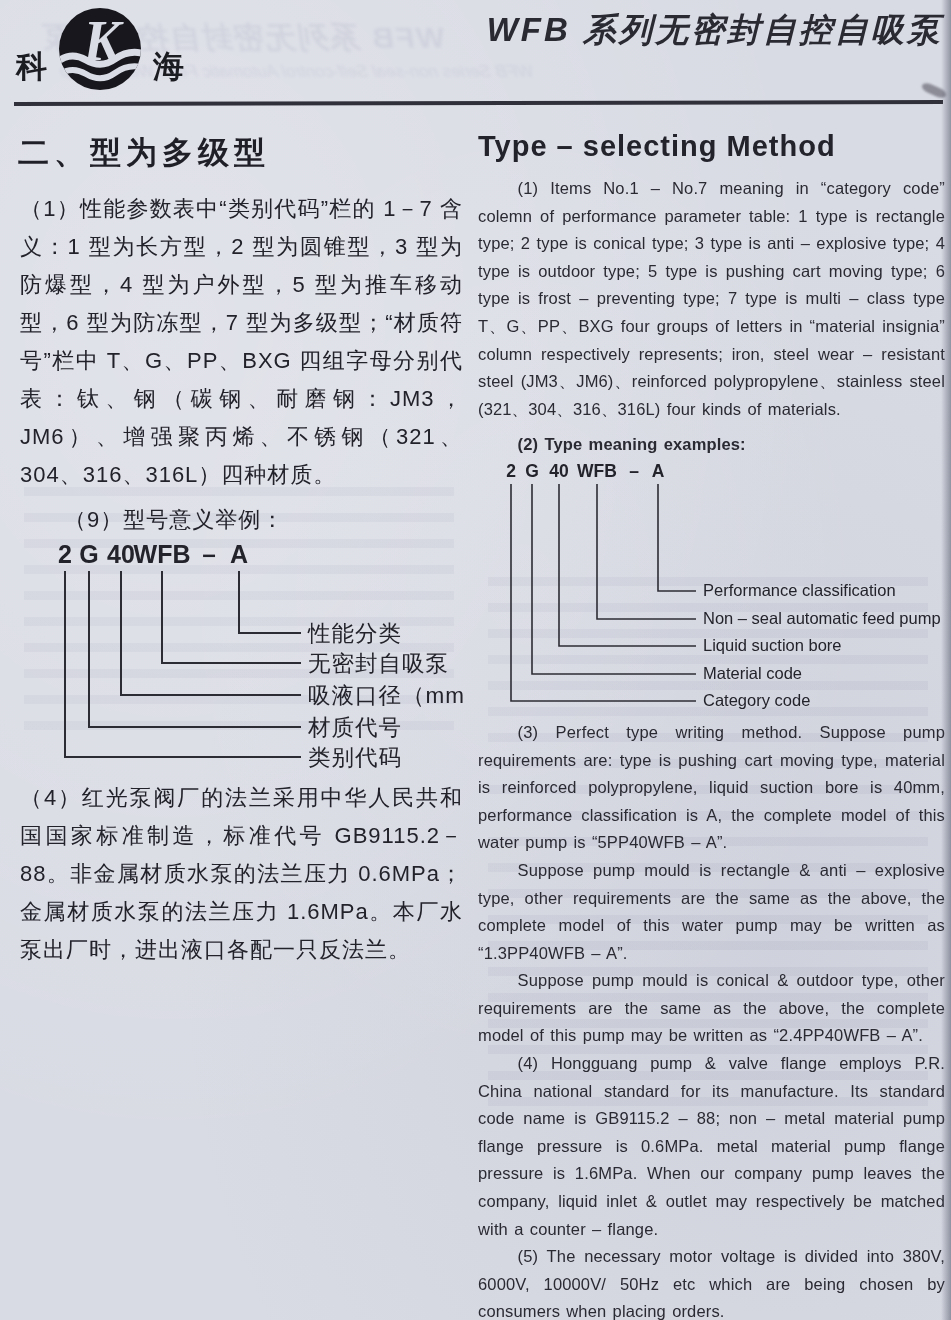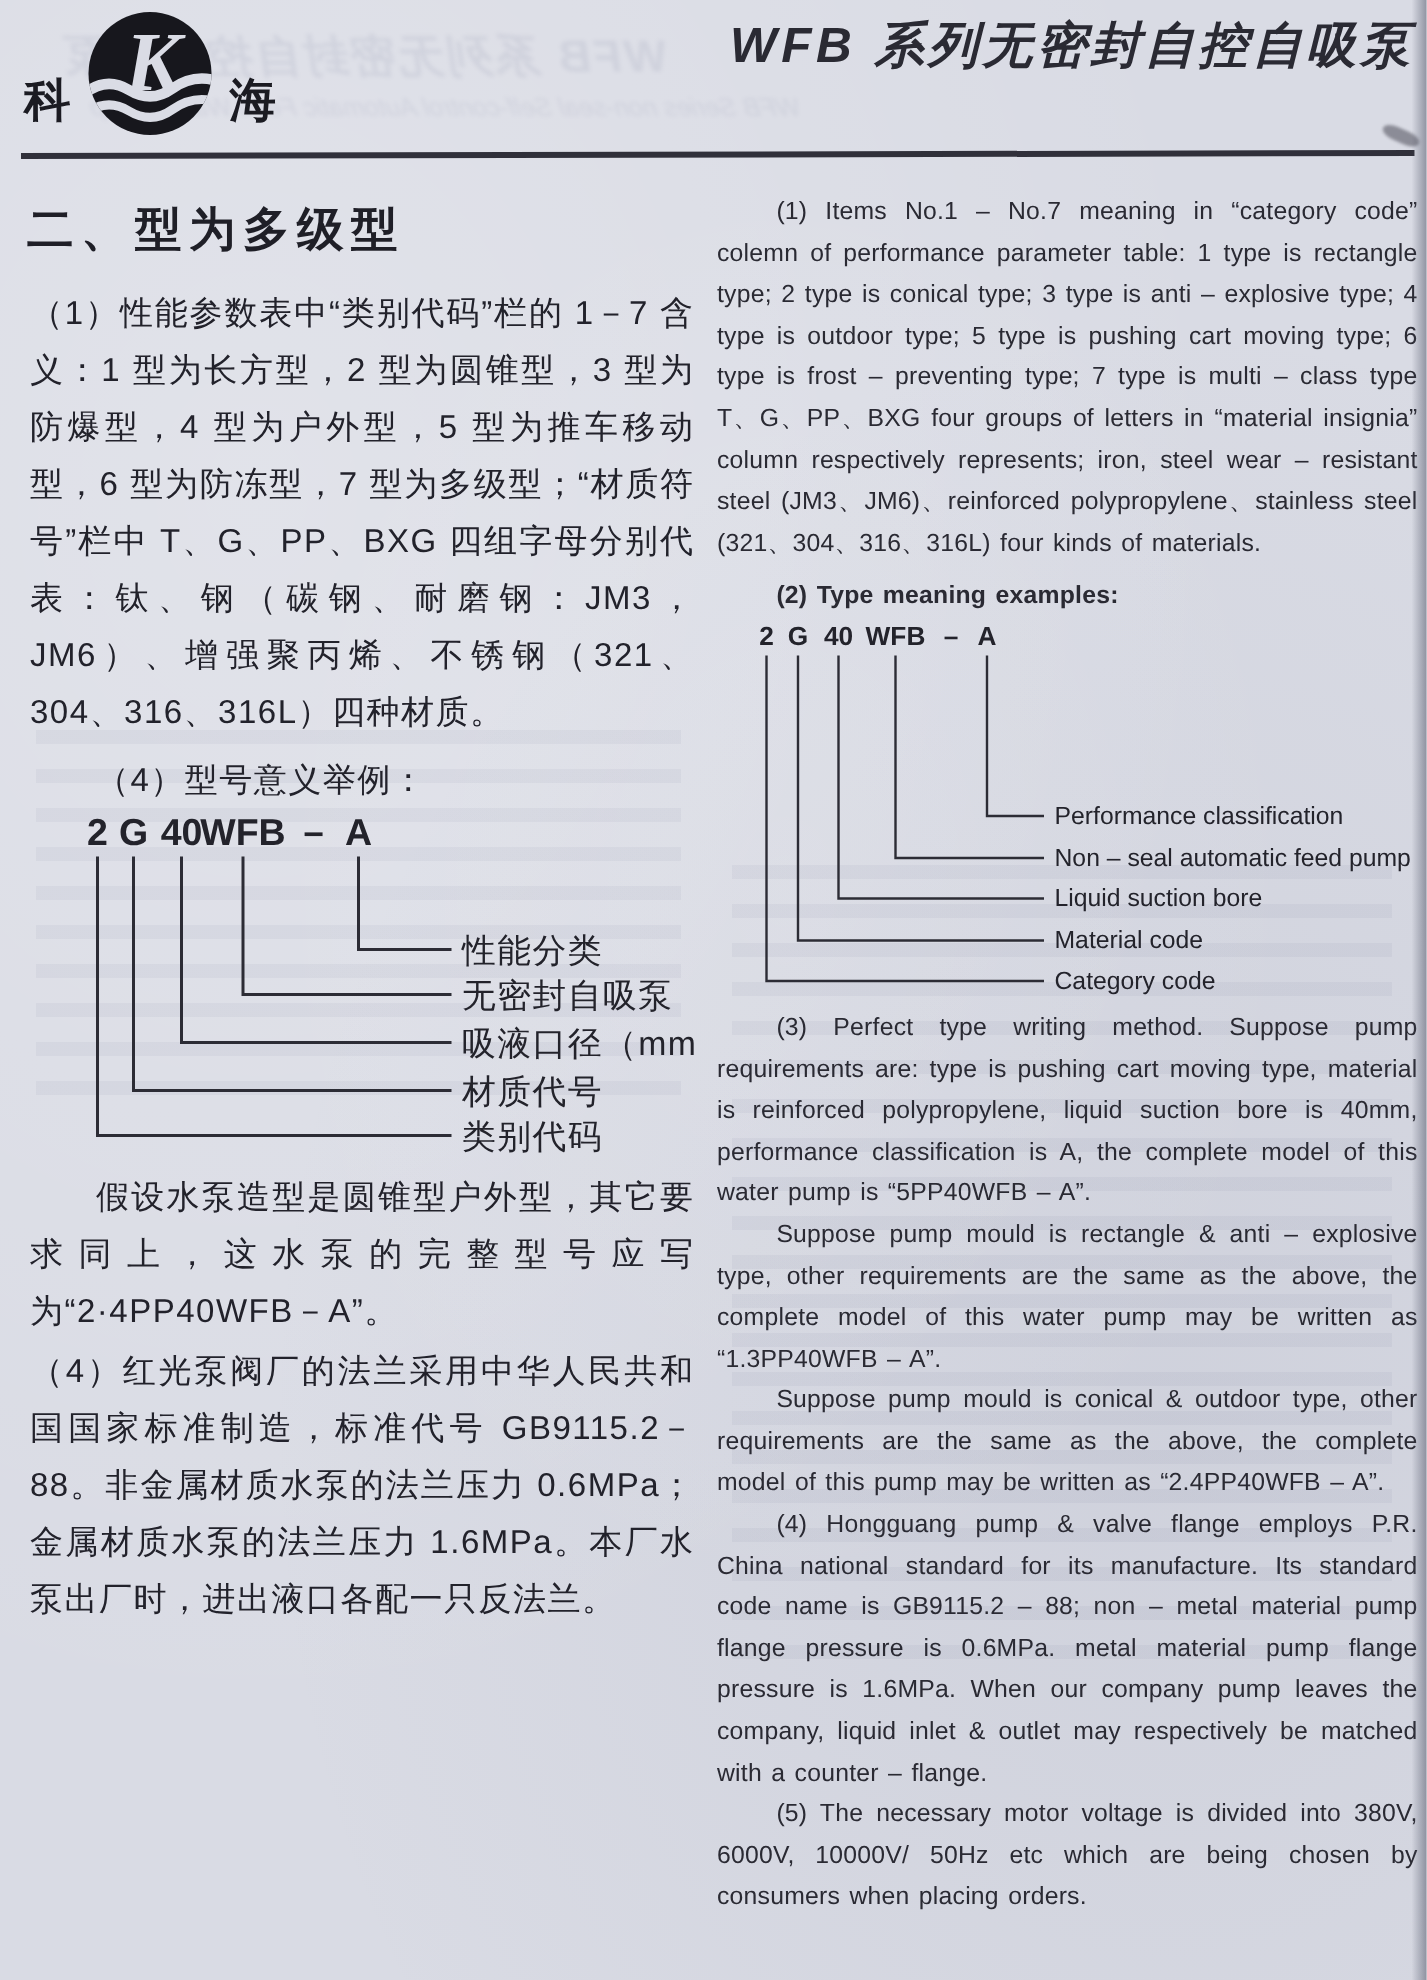--- a/index.html
+++ b/index.html
@@ -90,21 +90,21 @@
     </div>
     <div class="titles">
       <div class="title-cn">WFB 系列无密封自控自吸泵</div>
     </div>
   </div>
   <div class="rule"></div>
 
   <section class="col col-cn">
     <h2 class="cn-heading">二、型为多级型</h2>
     <p class="cn">（1）性能参数表中“类别代码”栏的 1－7 含义：1 型为长方型，2 型为圆锥型，3 型为防爆型，4 型为户外型，5 型为推车移动型，6 型为防冻型，7 型为多级型；“材质符号”栏中 T、G、PP、BXG 四组字母分别代表：钛、钢（碳钢、耐磨钢：JM3，JM6）、增强聚丙烯、不锈钢（321、304、316、316L）四种材质。</p>
-    <p class="cn ind-cn" style="margin-top:7px;">（4）型号意义举例：</p>
+    <p class="cn ind-cn" style="margin-top:7px;">（9）型号意义举例：</p>
 
     <svg class="diagram" width="447" height="236" viewBox="0 0 447 236">
       <g class="code" font-size="25" font-family="Liberation Sans, sans-serif" text-anchor="middle">
         <text x="47" y="22">2</text>
         <text x="71" y="22">G</text>
         <text x="103" y="22">40</text>
         <text x="144" y="22">WFB</text>
         <text x="191" y="22">－</text>
         <text x="221" y="22">A</text>
       </g>
@@ -117,26 +117,26 @@
       </g>
       <g class="lbl-cn" font-family="Liberation Sans, sans-serif">
         <text x="290" y="100">性能分类</text>
         <text x="290" y="130">无密封自吸泵</text>
         <text x="290" y="162">吸液口径（mm）</text>
         <text x="290" y="194">材质代号</text>
         <text x="290" y="224">类别代码</text>
       </g>
     </svg>
 
-    <p class="cn ind-cn mt-cn">假设水泵造型是圆锥型户外型，其它要求同上，这水泵的完整型号应写为“2·4PP40WFB－A”。</p>
     <p class="cn mt-cn">（4）红光泵阀厂的法兰采用中华人民共和国国家标准制造，标准代号 GB9115.2－88。非金属材质水泵的法兰压力 0.6MPa；金属材质水泵的法兰压力 1.6MPa。本厂水泵出厂时，进出液口各配一只反法兰。</p>
 
   </section>
 
   <section class="col col-en">
+    <h2 class="en-heading">Type – selecting Method</h2>
     <p class="en ind-en">(1) Items No.1 – No.7 meaning in “category code” colemn of performance parameter table: 1 type is rectangle type; 2 type is conical type; 3 type is anti – explosive type; 4 type is outdoor type; 5 type is pushing cart moving type; 6 type is frost – preventing type; 7 type is multi – class type T、G、PP、BXG four groups of letters in “material insignia” column respectively represents; iron, steel wear – resistant steel (JM3、JM6)、reinforced polypropylene、stainless steel (321、304、316、316L) four kinds of materials.</p>
     <p class="en ind-en" style="margin-top:8px;font-weight:bold;">(2) Type meaning examples:</p>
 
     <svg class="diagram" width="467" height="250" viewBox="0 0 467 250">
       <g class="code" font-size="17.5" font-family="Liberation Sans, sans-serif" text-anchor="middle">
         <text x="33" y="16">2</text>
         <text x="54" y="16">G</text>
         <text x="81" y="16">40</text>
         <text x="119" y="16">WFB</text>
         <text x="156" y="16">–</text>

